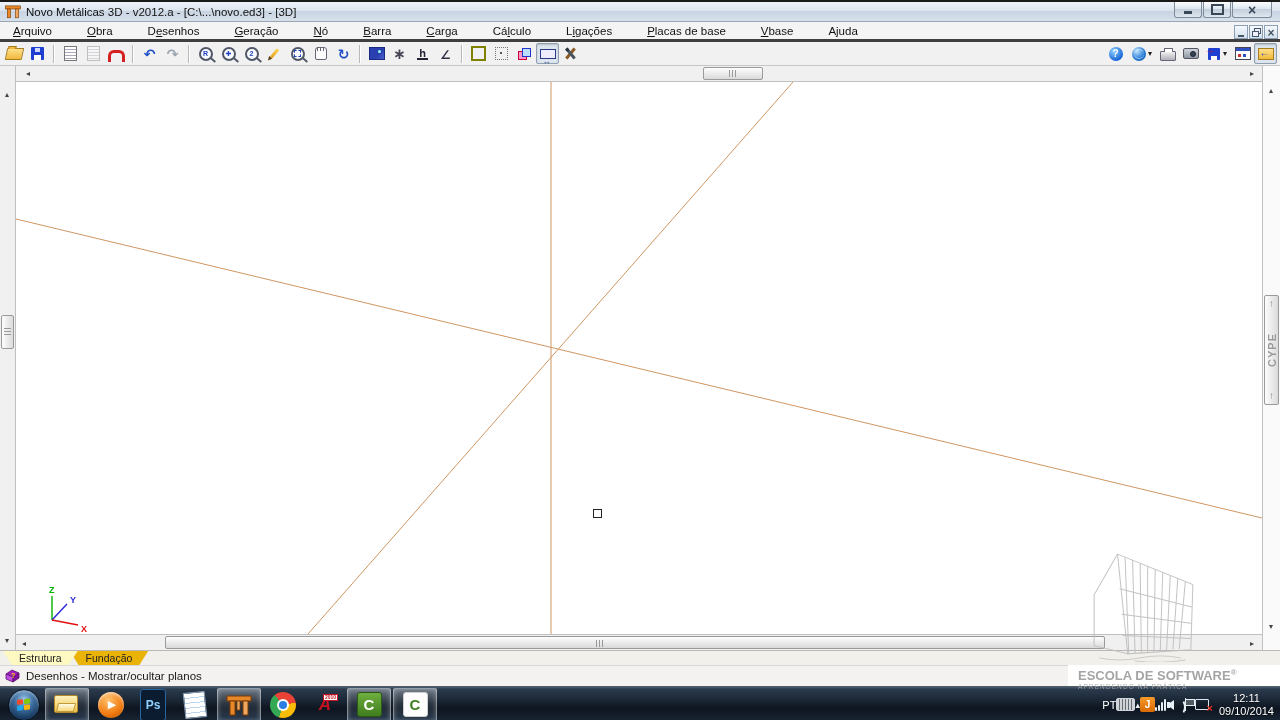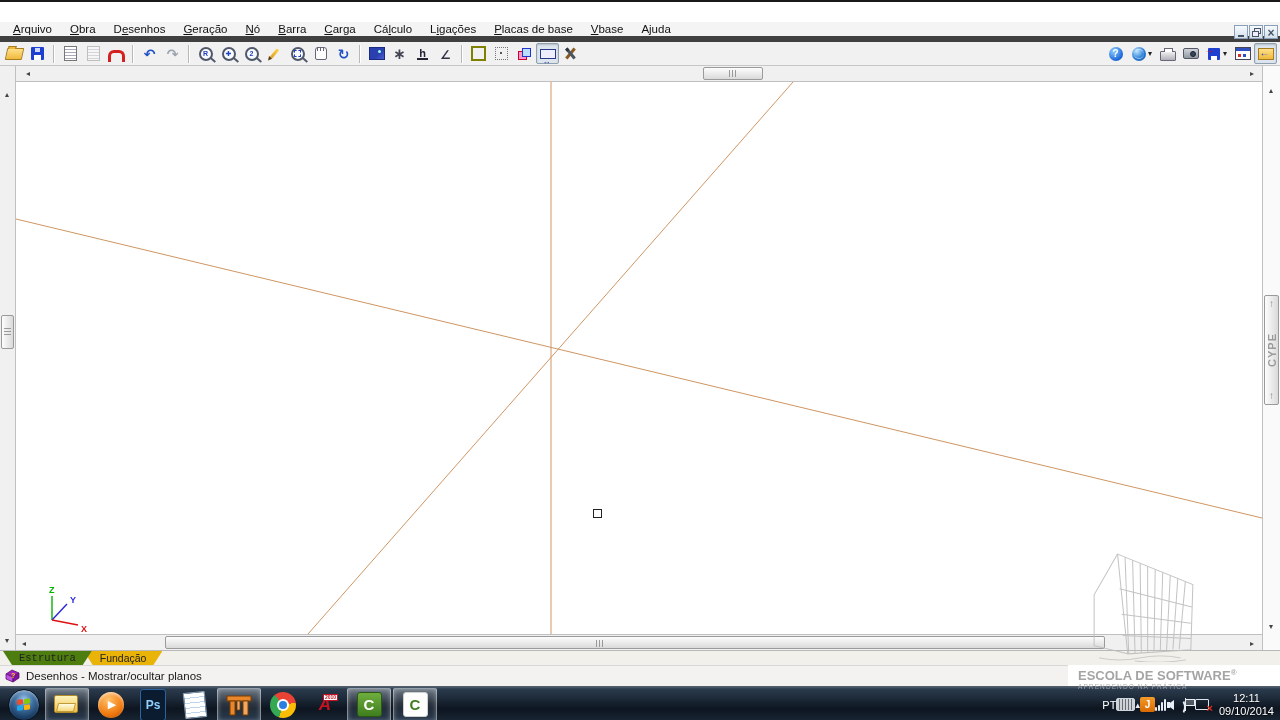--- a/index.html
+++ b/index.html
@@ -16,21 +16,21 @@
   .cap{width:28px;height:16px;margin-left:1px;display:flex;align-items:center;justify-content:center;
     background:linear-gradient(#fdfeff,#dde6ef 45%,#c3cfdd 50%,#dfe7ef);
     border:1px solid #7e8b9a;border-top:none;box-sizing:border-box;border-radius:0 0 3px 3px;}
   .cap.close{width:40px;}
   .g-min{width:8px;height:3px;background:#3a4856;margin-top:6px;}
   .g-max{width:9px;height:7px;border:2px solid #3a4856;}
   .g-x::before{content:"×";font-size:14px;font-weight:bold;color:#3a4856;line-height:1;}
 
   
   .menubar{position:absolute;left:0;top:20px;width:1280px;height:20px;background:#f4f4f4;
-    border-bottom:6px solid #404040;display:flex;align-items:center;padding-left:4px;box-sizing:border-box;}
+    border-bottom:3px solid #404040;display:flex;align-items:center;padding-left:4px;box-sizing:border-box;gap:17px;}
   .menu-item{font-size:11.5px;color:#111;padding:2px 9px;white-space:nowrap;cursor:default;}
   .menu-item .u{text-decoration:underline;}
   .mdis{position:absolute;right:2px;top:3px;display:flex;}
   .mdi{width:14px;height:14px;margin-left:1px;display:flex;align-items:center;justify-content:center;
     border:1px solid #8aa0b8;background:linear-gradient(#f6fafd,#d4e0ec);box-sizing:border-box;}
   .g-min2{width:6px;height:2px;background:#456;margin-top:7px;}
   .g-rest{position:relative;width:9px;height:9px;}
   .g-rest::before{content:"";position:absolute;right:0;top:0;width:5px;height:4px;border:1px solid #456;background:#eef;}
   .g-rest::after{content:"";position:absolute;left:0;bottom:0;width:5px;height:4px;border:1px solid #456;background:#eef;}
   .g-x2::before{content:"×";font-size:12px;font-weight:bold;color:#456;line-height:1;}
@@ -138,21 +138,21 @@
 
   
   .canvas{position:absolute;left:16px;top:80px;width:1246px;height:552px;background:#fff;}
   .cursor-sq{position:absolute;width:7px;height:7px;border:1px solid #222;background:transparent;}
 
   
   .tabrow{position:absolute;left:0;top:648px;width:1280px;height:15px;background:#f2f0ea;
     border-top:1px solid #b8b8b8;box-sizing:border-box;display:flex;align-items:stretch;padding-left:3px;}
   .tab{height:100%;padding:0 16px;display:flex;align-items:center;font-size:10.5px;color:#222;
     background:#eab308;clip-path:polygon(0 0,100% 0,calc(100% - 9px) 100%,9px 100%);margin-right:-8px;}
-  .tab.active{background:#4d7c0f;z-index:2;font-weight:normal;font-family:Liberation Mono, monospace;}
+  .tab.active{background:#fef9c3;z-index:2;font-weight:normal;}
   .statusbar{position:absolute;left:0;top:663px;width:1068px;height:21px;background:#f3f2f0;
     border-top:1px solid #d8d8d8;box-sizing:border-box;display:flex;align-items:center;font-size:11.5px;color:#1a1a1a;}
   .book-ic{width:15px;height:14px;margin:0 6px 0 5px;flex:none;}
 
   
   .wm{position:absolute;left:1078px;top:546px;width:168px;z-index:60;pointer-events:none;opacity:.9;text-align:left;}
   .wm-title{font-size:13px;font-weight:bold;color:#9b9b9b;white-space:nowrap;line-height:14px;}
   .wm-title sup{font-size:8px;}
   .wm-sub{font-size:6.5px;color:#a8a8a8;letter-spacing:1.1px;line-height:8px;}
 
@@ -221,20 +221,39 @@
   .ic-netx{position:relative;width:18px;height:14px;}
   .ic-netx::before{content:"";position:absolute;left:0;top:1px;width:12px;height:9px;border:1.5px solid #dfe5ec;border-radius:1px;}
   .ic-netx::after{content:"×";position:absolute;right:0;bottom:-2px;color:#e03020;font-weight:bold;font-size:11px;}
   .clock{margin-left:6px;text-align:center;color:#fff;font-size:11px;line-height:13px;text-shadow:0 1px 1px rgba(0,0,0,.8);}
 </style>
 </head>
 <body>
 
 <div class="screen">
 
+  <div class="titlebar">
+    <svg class="ic-met" width="18" height="15" viewBox="0 0 28 24" style="margin-left:4px;width:18px;height:15px;">
+      <rect x="2" y="3" width="24" height="5" fill="#e8872a" stroke="#7a3c00" stroke-width="1"></rect>
+      <rect x="5" y="8" width="5" height="14" fill="#e8872a" stroke="#7a3c00" stroke-width="1"></rect>
+      <rect x="18" y="8" width="5" height="14" fill="#f0a860" stroke="#7a3c00" stroke-width="1"></rect>
+    </svg>
+    <span class="apptitle">Novo Metálicas 3D - v2012.a - [C:\...\novo.ed3] - [3D]</span>
+    <div class="caps">
+      <div class="cap">
+          <span class="g-min"></span>
+        </div>
+      <div class="cap">
+          <span class="g-max"></span>
+        </div>
+      <div class="cap close">
+          <span class="g-x"></span>
+        </div>
+    </div>
+  </div>
 
   <div class="menubar">
     <div class="menu-item"><span></span><span class="u">A</span><span>rquivo</span></div>
     <div class="menu-item"><span></span><span class="u">O</span><span>bra</span></div>
     <div class="menu-item"><span>D</span><span class="u">e</span><span>senhos</span></div>
     <div class="menu-item"><span></span><span class="u">G</span><span>eração</span></div>
     <div class="menu-item"><span></span><span class="u">N</span><span>ó</span></div>
     <div class="menu-item"><span></span><span class="u">B</span><span>arra</span></div>
     <div class="menu-item"><span></span><span class="u">C</span><span>arga</span></div>
     <div class="menu-item"><span>Cá</span><span class="u">l</span><span>culo</span></div>

